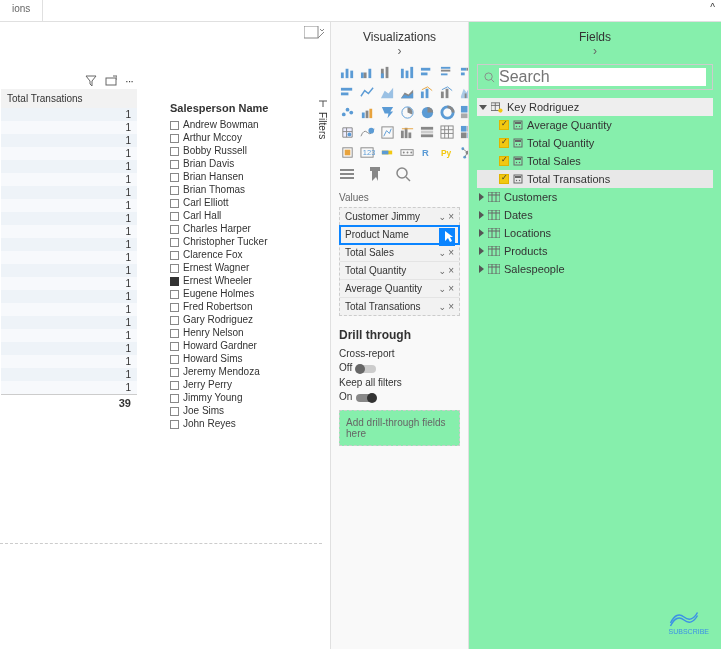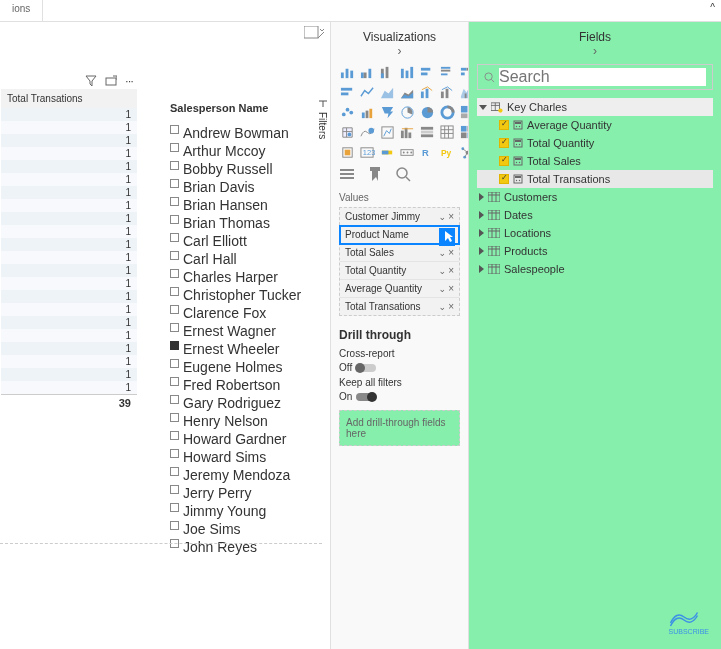--- a/index.html
+++ b/index.html
@@ -12,43 +12,43 @@
   .filters-tab svg { transform: rotate(0deg); }
   .widget-corner { position: absolute; right: 6px; top: 4px; }
   .visual1 { position: absolute; left: 0; top: 50px; width: 138px; border: 1px solid transparent; }
   .visual1 .toolbar { display:flex; justify-content:flex-end; gap:8px; padding:2px 4px; }
   .visual1 .header { background:#f2f2f2; padding:4px 6px; font-size:10px; }
   .visual1 .row { display:flex; justify-content:space-between; padding:1px 6px; font-size:10px; }
   .visual1 .row:nth-child(even){ background:#f7f9fc; }
   .visual1 .row:nth-child(odd){ background:#eef3f8; }
   .visual1 .total { display:flex; justify-content:space-between; padding:2px 6px; font-weight:600; border-top:1px solid #ccc; }
   .visual2 { position: absolute; left: 170px; top: 80px; width: 160px; }
-  .visual2 .title { font-size:11px; font-weight:600; margin-bottom:10px; }
-  .visual2 .item { display:flex; align-items:flex-start; gap:4px; padding:1px 0; font-size:14px; }
+  .visual2 .title { font-size:11px; font-weight:600; margin-bottom:4px; }
+  .visual2 .item { display:flex; align-items:flex-end; gap:4px; padding:1px 0; font-size:10px; }
   .cb { width:9px; height:9px; border:1px solid #888; display:inline-block; }
   .cb.filled { background:#333; border-color:#333; }
   .dashed-line { position:absolute; bottom:105px; left:0; right:8px; border-top:1px dashed #ccc; }
 
   .viz-pane { width: 148px; border-right:1px solid #e0e0e0; padding:8px; overflow-y:auto; background:#f9f9f9; }
   .pane-header { display:flex; justify-content:space-between; align-items:center; font-size:12px; margin-bottom:6px;flex-direction:column; }
   .viz-gallery { display:grid; grid-template-columns: repeat(7, 16px); gap:4px; }
   .viz-gallery .vicon { width:16px; height:16px; display:flex; align-items:center; justify-content:center; }
   .viz-gallery svg { width:15px; height:15px; }
   .tool-row { display:flex; gap:12px; margin:6px 0 10px; }
   .tool-row svg { width:16px; height:16px; }
   .section-label { font-size:10px; color:#666; margin:4px 0; }
   .well { border:1px dashed #ccc; background:#f2f2f2; }
   .well-row { display:flex; justify-content:space-between; align-items:center; padding:3px 5px; font-size:10px; border-bottom:1px solid #e4e4e4; position:relative;}
   .well-row:last-child { border-bottom:none; }
   .well-row .ctrls { display:flex; gap:2px; align-items:center;}
   .well-row.highlight { outline:2px solid #0a84ff; outline-offset:-1px; }
   .cursor { position:absolute; right:4px; top:2px; pointer-events:none; }
   .drill h3 { font-size:12px; margin:12px 0 6px; }
   .toggle-row { font-size:10px; margin:4px 0; }
-  .toggle { display:inline-flex; align-items:center; gap:4px; margin-top:3px;}
+  .toggle { display:inline-flex; align-items:flex-end; gap:4px; margin-top:3px;}
   .toggle-track { width:20px; height:8px; background:#ccc; border-radius:4px; position:relative; }
   .toggle-knob { width:10px; height:10px; background:#666; border-radius:50%; position:absolute; top:-1px; }
   .drop-zone { border:1px dashed #ccc; background:#86efac; padding:6px; font-size:10px; color:#666; margin-top:8px; }
 
   .fields-pane { flex:1; padding:8px; background:#86efac; }
   .search { display:flex; align-items:center; gap:4px; border:1px solid #ccc; padding:3px 6px; margin-bottom:8px; }
   .search input { border:none; outline:none; font-size:16px; flex:1; }
   .tree-item { display:flex; align-items:center; gap:4px; padding:3px 2px; font-size:11px; cursor:pointer; }
   .tree-item.group { background:#eee; font-weight:500; }
   .tree-item .chk { width:10px; height:10px; border:1px solid #aaa; background:#fff; display:inline-block; }
@@ -657,21 +657,21 @@
     <div id="fields-tree">
         <div class="tree-item group">
           <span class="caret down"></span>
           <span class="table-icon">
             <svg width="14" height="12" viewBox="0 0 14 12">
               <rect x="0" y="0" width="10" height="9" fill="none" stroke="#666"></rect>
               <path d="M0 3 H10 M5 0 V9" stroke="#666"></path>
               <circle cx="11" cy="9" r="2.5" fill="#f2c811"></circle>
             </svg>
           </span>
-          <span>Key Charles</span>
+          <span>Key Rodriguez</span>
         </div>
         <div class="tree-item tree-sub">
           <span class="chk on"></span>
           <span class="calc-icon">
             <svg width="10" height="10" viewBox="0 0 10 10">
               <rect x="1" y="1" width="8" height="8" fill="none" stroke="#666"></rect>
               <rect x="2" y="2" width="6" height="2" fill="#666"></rect>
               <circle cx="3.5" cy="6.5" r="0.7" fill="#666"></circle>
               <circle cx="6.5" cy="6.5" r="0.7" fill="#666"></circle>
             </svg>

